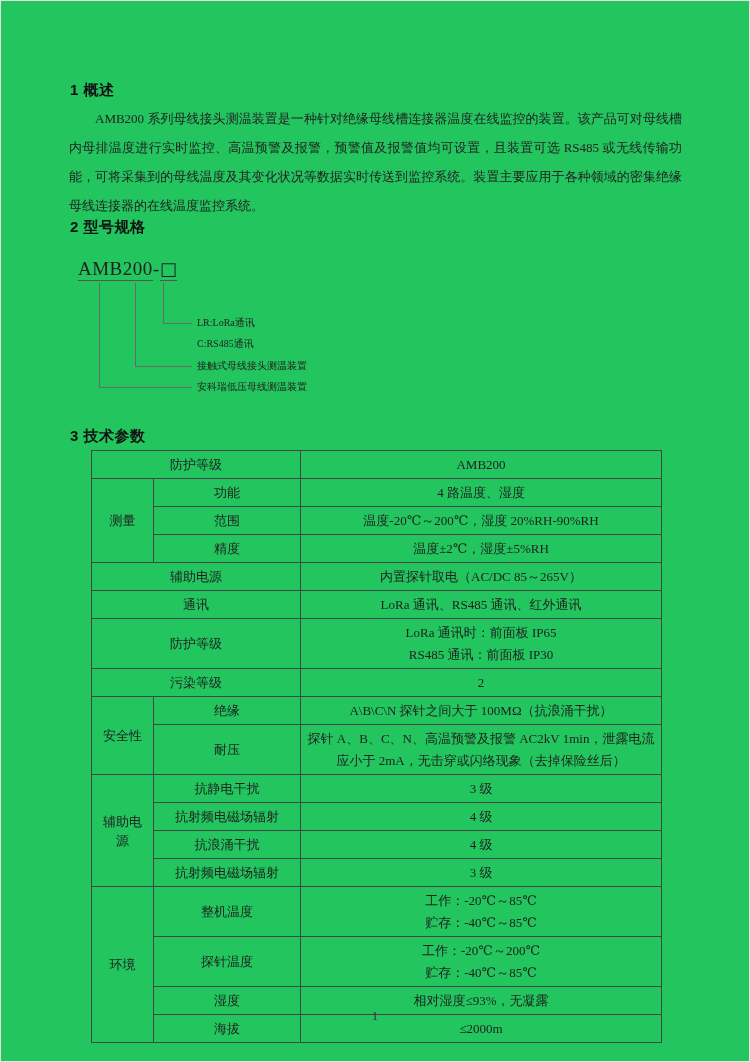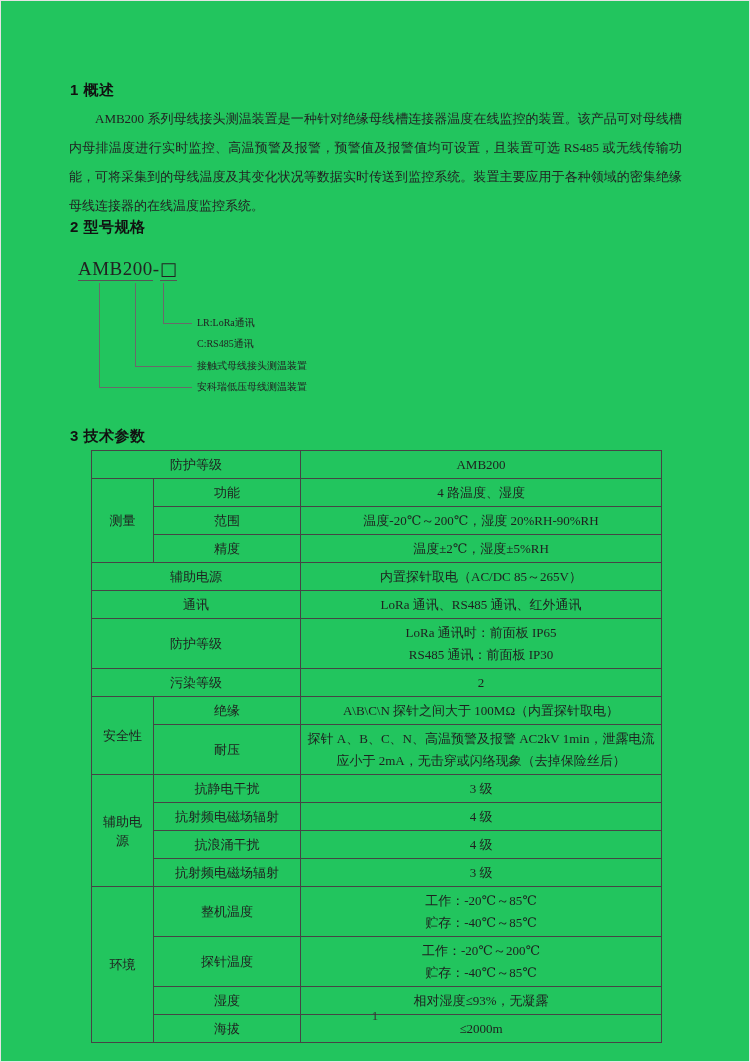--- a/index.html
+++ b/index.html
@@ -132,21 +132,21 @@
           <div>RS485 通讯：前面板 IP30</div>
         </td>
       </tr>
       <tr>
         <td colspan="2">污染等级</td>
         <td>2</td>
       </tr>
       <tr>
         <td rowspan="2">安全性</td>
         <td>绝缘</td>
-        <td>A\B\C\N 探针之间大于 100MΩ（内置探针取电）</td>
+        <td>A\B\C\N 探针之间大于 100MΩ（抗浪涌干扰）</td>
       </tr>
       <tr class="tall">
         <td>耐压</td>
         <td>
           <div>探针 A、B、C、N、高温预警及报警 AC2kV 1min，泄露电流</div>
           <div>应小于 2mA，无击穿或闪络现象（去掉保险丝后）</div>
         </td>
       </tr>
       <tr>
         <td rowspan="4">辅助电源</td>

